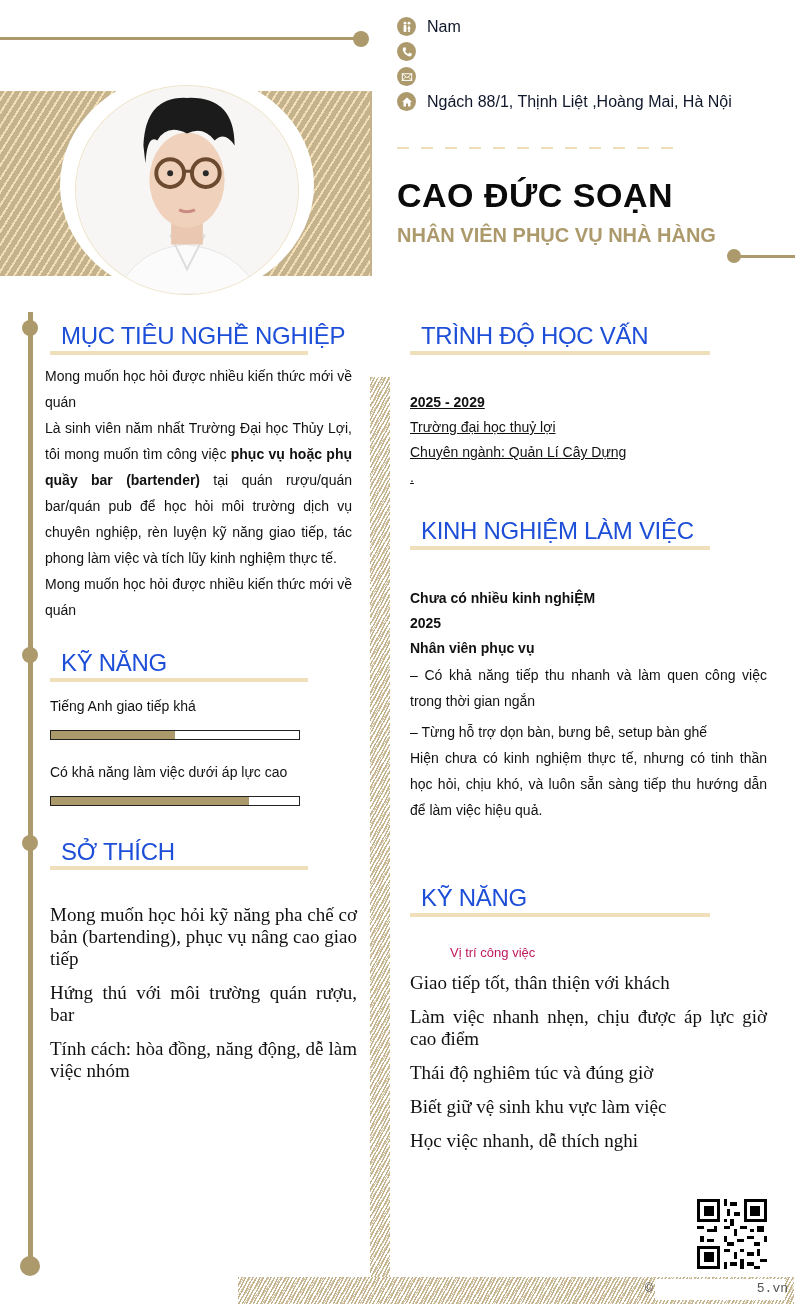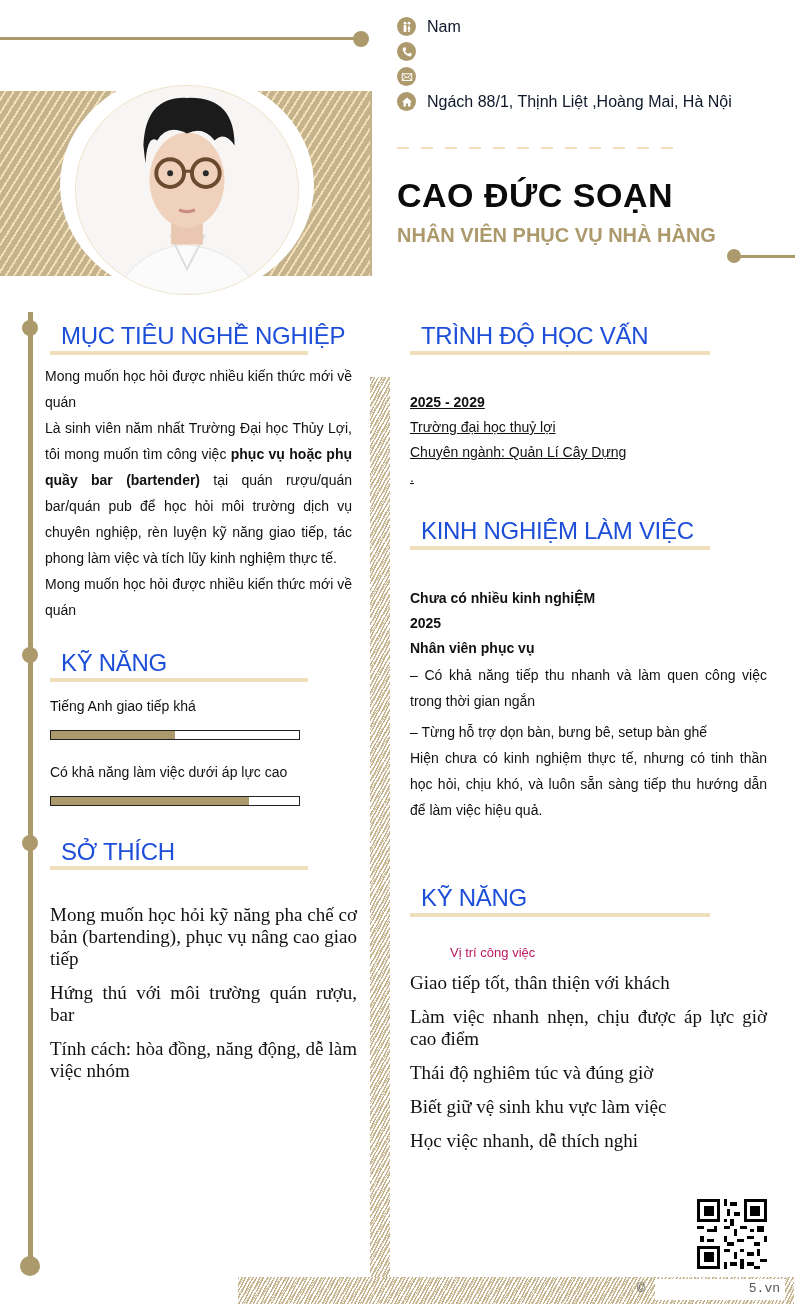--- a/index.html
+++ b/index.html
@@ -44,21 +44,21 @@
 
     
     .timeline { position: absolute; left: 28px; top: 312px; width: 5px; height: 955px; background: #ad9a6c; }
     .tl-dot { position: absolute; width: 16px; height: 16px; border-radius: 50%; background: #ad9a6c; left: 22px; }
     .tl-end { position: absolute; left: 20px; top: 1256px; width: 20px; height: 20px; border-radius: 50%; background: #ad9a6c; }
 
     
     .mid-hatch { position: absolute; left: 370px; top: 377px; width: 20px; height: 900px; }
     .bottom-hatch { position: absolute; left: 238px; top: 1277px; width: 556px; height: 27px; }
     .footer-box { position: absolute; left: 655px; top: 1279px; width: 130px; height: 21px; background: #fff; }
-    .footer-text { position: absolute; left: 637px; top: 1281px; font-family: "Liberation Mono", monospace; font-size: 13px; color: #555; }
+    .footer-text { position: absolute; left: 637px; top: 1281px; font-family: "Liberation Mono", monospace; font-size: 13px; color: #555; padding-left: 8px; }
     .footer-text .mask { display: inline-block; width: 104px; }
 
     
     .sec-h { position: absolute; font-size: 24px; font-weight: normal; color: #1d4ed8; letter-spacing: -0.3px; }
     .sec-u { position: absolute; height: 4px; background: #f0dfbb; }
 
     .body-text { position: absolute; font-size: 14px; color: #111; line-height: 26px; text-align: justify; }
     .body-text b { font-weight: bold; }
     .serif-list { position: absolute; font-family: "Liberation Serif", serif; font-size: 19px; line-height: 22px; color: #111; text-align: justify; }
     .serif-list p { margin-bottom: 12px; }

